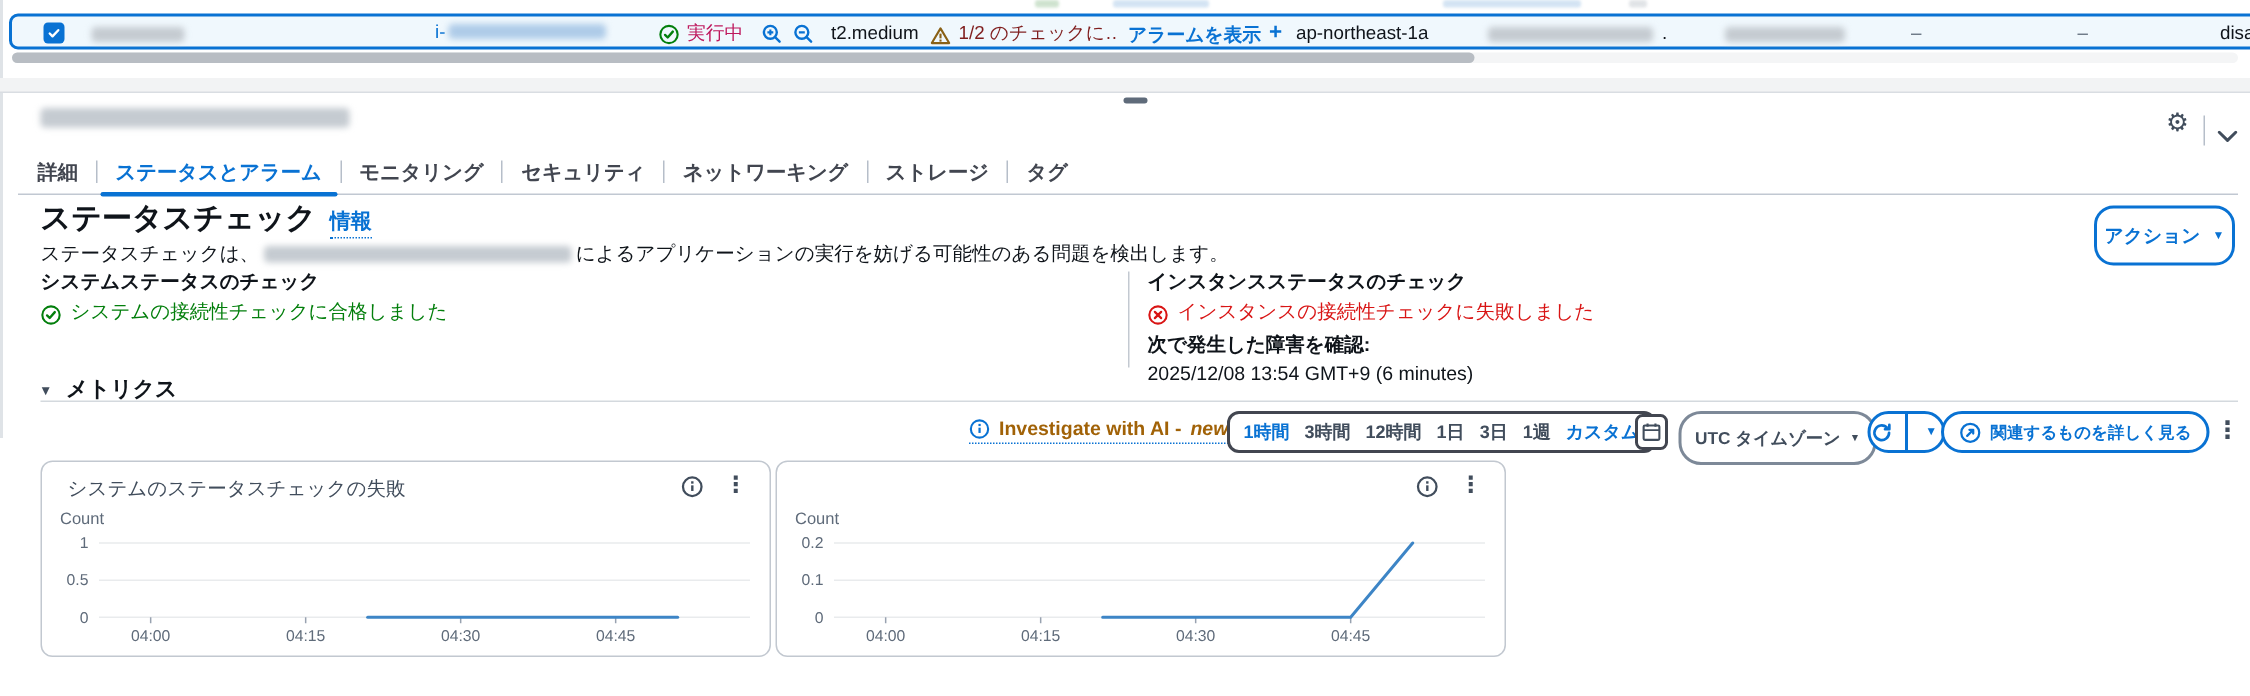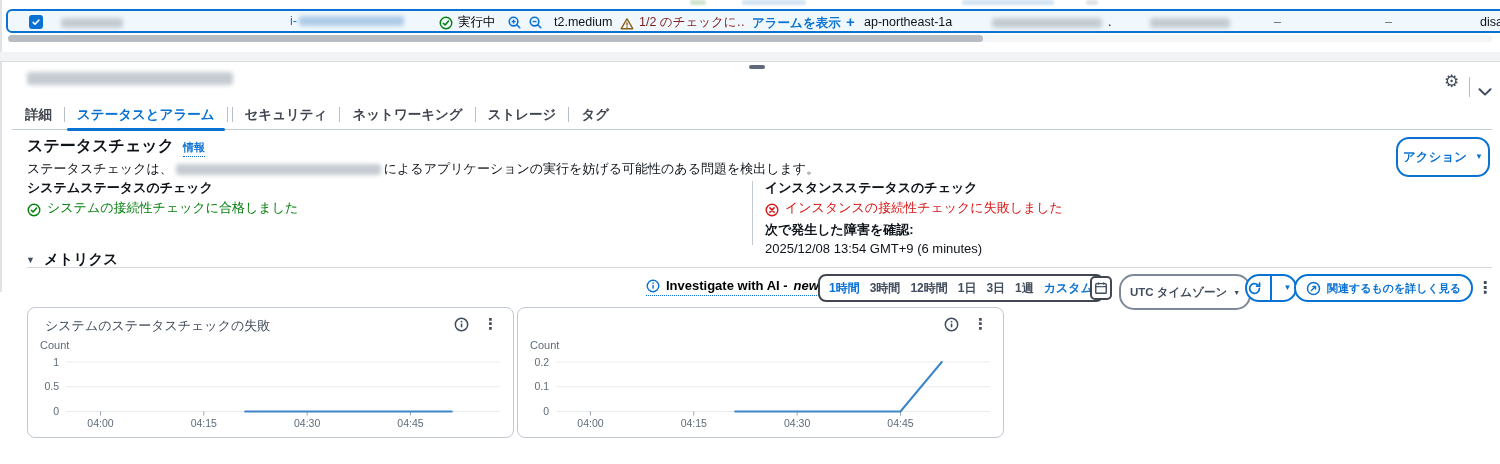--- a/index.html
+++ b/index.html
@@ -13,21 +13,21 @@
   
   .edge-line{left:0;top:8;width:2px;height:292px;background:#dfe3e7;}
 
   
   .inst-row{left:6px;top:9px;width:1500px;height:24px;background:#f0f8fd;border:2px solid #0972d3;border-radius:6px;box-sizing:border-box;}
   .inst-row .cell{position:absolute;font-size:12.5px;white-space:nowrap;}
   .checkbox{left:21px;top:4px;width:14px;height:14px;background:#0972d3;border-radius:3px;display:flex;align-items:center;justify-content:center;}
   .redacted{background:#c5cbd1;border-radius:3px;filter:blur(2px);}
   .redacted.blue{background:#aecbe8;}
   .idwrap{left:282px;top:3px;display:flex;align-items:center;gap:2px;color:#0972d3;}
-  .state{left:431px;top:3px;display:flex;align-items:center;gap:5px;color:#000000;}
+  .state{left:431px;top:3px;display:flex;align-items:center;gap:5px;color:#be185d;}
   .warncell{left:612px;top:3px;display:flex;align-items:flex-end;gap:5px;color:#7f1d1d;}
   .warntext{max-width:106px;overflow:hidden;text-overflow:clip;}
   .linkblue{color:#0972d3;font-weight:700;}
   .muted{color:#5f6b7a;}
 
   
   .scroll-track{left:8px;top:35px;width:1484px;height:7px;border-radius:4px;background:#f4f5f6;}
   .scroll-thumb{left:8px;top:35px;width:975px;height:7px;border-radius:4px;background:#b8bdc3;}
 
   
@@ -42,22 +42,22 @@
 
   
   .tabs{left:12px;top:100px;width:1480px;height:30px;border-bottom:1px solid #c1c8d2;display:flex;align-items:center;padding-left:3px;box-sizing:border-box;}
   .tab{position:relative;height:30px;line-height:30px;padding:0 10px;font-size:13.5px;font-weight:700;color:#424650;white-space:nowrap;cursor:pointer;}
   .tab.active{color:#0972d3;}
   .tab.active::after{content:"";position:absolute;left:0;right:0;bottom:-1px;height:3px;background:#0972d3;border-radius:2px;}
   .tabsep{width:1px;height:15px;background:#b6bec9;margin:0 2px;}
 
   
   .sec-head{left:27px;top:136px;display:flex;align-items:baseline;gap:9px;}
-  .sec-title{font-size:16px;font-weight:700;line-height:20px;}
-  .info-link{font-size:11px;color:#0972d3;font-weight:700;border-bottom:1px dotted #0972d3;padding-bottom:1px;cursor:pointer;}
+  .sec-title{font-size:20px;font-weight:700;line-height:20px;}
+  .info-link{font-size:14px;color:#0972d3;font-weight:700;border-bottom:1px dotted #0972d3;padding-bottom:1px;cursor:pointer;}
   .btn{display:flex;align-items:center;justify-content:center;gap:8px;border:2px solid #0972d3;border-radius:15px;color:#0972d3;font-weight:700;background:#fff;box-sizing:border-box;cursor:pointer;}
   .actions-btn{left:1396px;top:137px;width:94px;height:40px;font-size:12.5px;border-radius:13px;text-align:right;}
   .caret{font-size:8px;line-height:1;}
   .desc{left:27px;top:160px;display:flex;align-items:center;font-size:13px;white-space:nowrap;}
   .desc .redacted{width:205px;height:11px;margin:0 3px;}
   .col{top:180px;}
   .col-left{left:27px;}
   .col-right{left:765px;}
   .col-div{left:752px;top:181px;width:1px;height:64px;background:#c3c9d1;}
   .col-h{font-size:13px;font-weight:700;line-height:16px;}
@@ -66,21 +66,21 @@
   .sline.err{color:#d91515;}
   .fail-h{margin-top:4px;font-size:13px;font-weight:700;}
   .fail-t{margin-top:2px;font-size:13px;}
 
   
   .mhead{left:26px;top:250px;display:flex;align-items:center;gap:9px;cursor:pointer;}
   .mhead .tri{font-size:9px;color:#414d5c;}
   .mhead .mlabel{font-size:14.5px;font-weight:700;}
   .rule{left:27px;top:267px;width:1465px;height:1px;background:#d4d9de;}
 
-  .investigate{left:646px;top:278px;display:flex;align-items:center;gap:6px;color:#000000;font-size:13px;font-weight:600;border-bottom:1px dotted #0972d3;padding-bottom:2px;cursor:pointer;white-space:nowrap;}
+  .investigate{left:646px;top:278px;display:flex;align-items:center;gap:6px;color:#a16207;font-size:13px;font-weight:600;border-bottom:1px dotted #0972d3;padding-bottom:2px;cursor:pointer;white-space:nowrap;}
   .investigate .new{font-style:italic;}
   .range-group{left:818px;top:274px;height:28px;border:2px solid #424650;border-radius:8px;display:flex;align-items:center;gap:10px;padding:0 9px;box-sizing:border-box;background:#fff;}
   .range{font-size:12px;font-weight:700;color:#414d5c;white-space:nowrap;cursor:pointer;}
   .range.selected{color:#0972d3;}
   .range.custom{color:#0972d3;}
   .cal-btn{left:1090px;top:276px;width:22px;height:24px;border:2px solid #424650;border-radius:5px;box-sizing:border-box;display:flex;align-items:center;justify-content:center;cursor:pointer;background:#fff;}
   .utc-btn{left:1119px;top:274px;height:28px;padding:16px 9px;border:2px solid #7d8998;border-radius:15px;display:flex;align-items:center;gap:6px;font-size:11.5px;font-weight:700;color:#414d5c;box-sizing:border-box;cursor:pointer;background:#fff;white-space:nowrap;}
   .utc-btn .caret{font-size:7px;}
   .refresh-btn{left:1245px;top:274px;width:52px;height:28px;padding:0;border-radius:15px;overflow:hidden;}
   .refresh-btn .half{flex:1;height:100%;display:flex;align-items:center;justify-content:center;}
@@ -183,20 +183,21 @@
     <svg width="14" height="8" viewBox="0 0 14 8">
         <path d="M1.5 1.2 7 6.6l5.5-5.4" fill="none" stroke="#414d5c" stroke-width="2" stroke-linecap="round" stroke-linejoin="round"></path>
       </svg>
   </div>
 
   <div class="abs tabs">
     <div class="tab">詳細</div>
     <div class="tabsep"></div>
     <div class="tab active">ステータスとアラーム</div>
     <div class="tabsep"></div>
+    <div class="tab">モニタリング</div>
     <div class="tabsep"></div>
     <div class="tab">セキュリティ</div>
     <div class="tabsep"></div>
     <div class="tab">ネットワーキング</div>
     <div class="tabsep"></div>
     <div class="tab">ストレージ</div>
     <div class="tabsep"></div>
     <div class="tab">タグ</div>
   </div>
 

